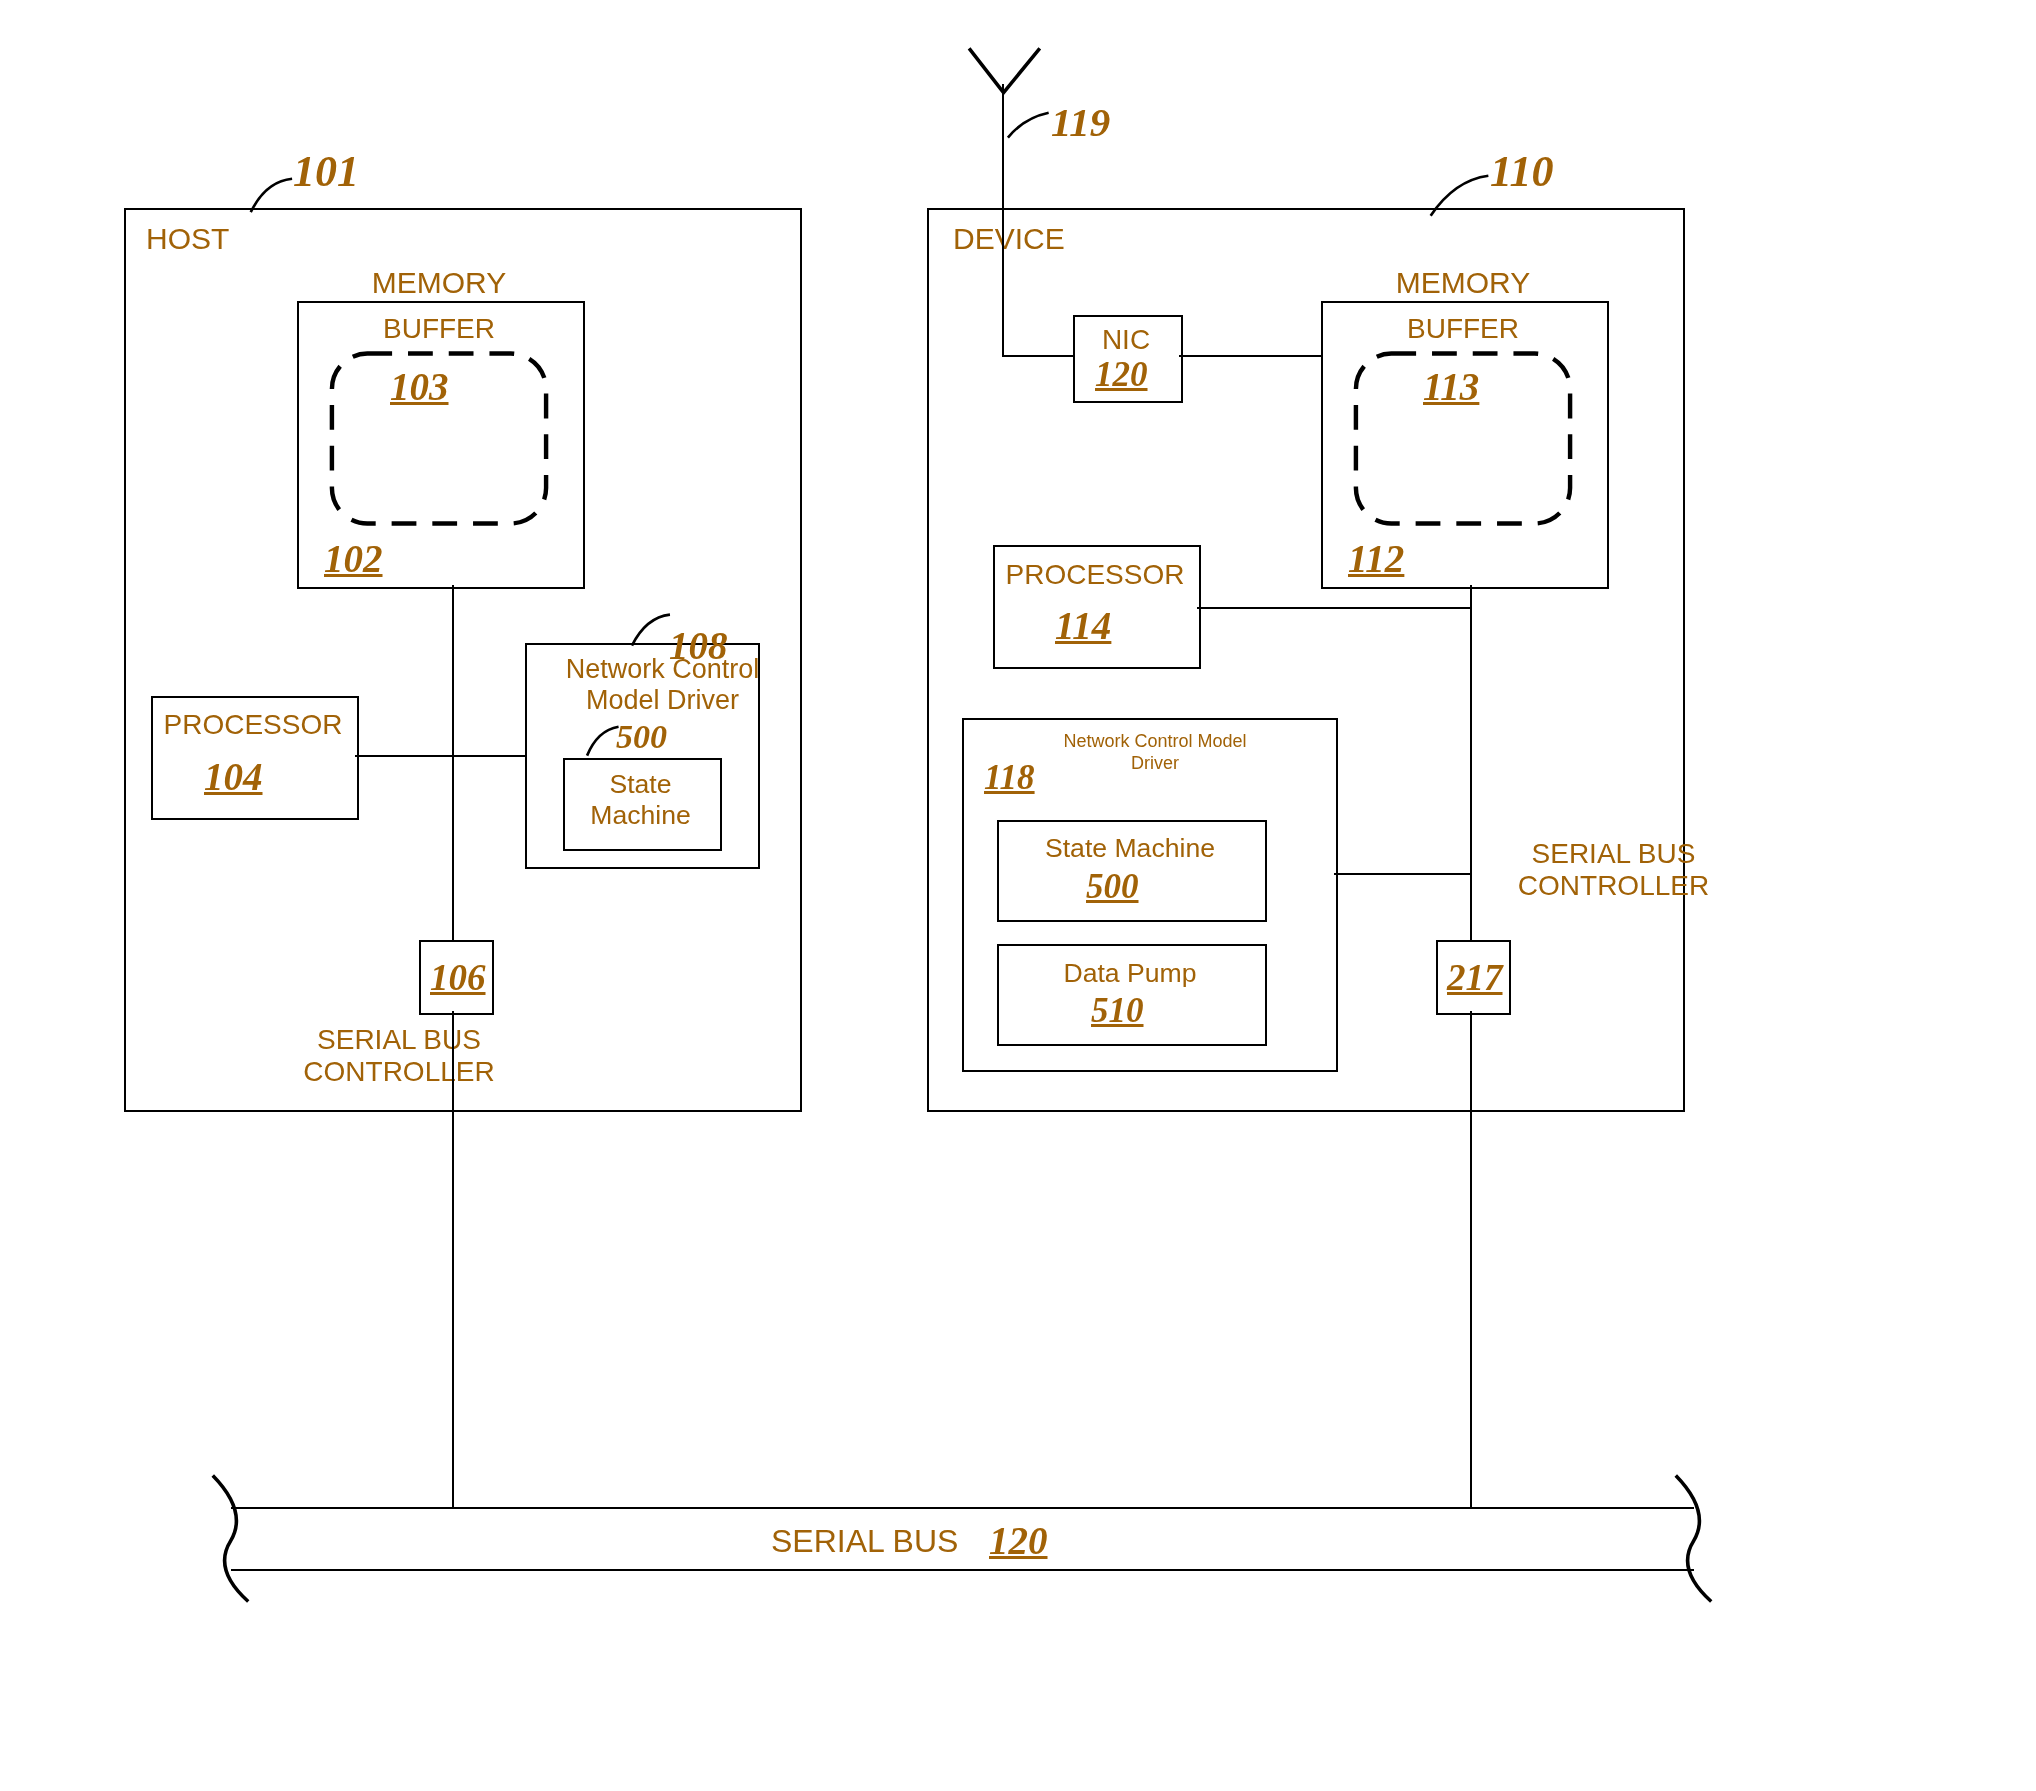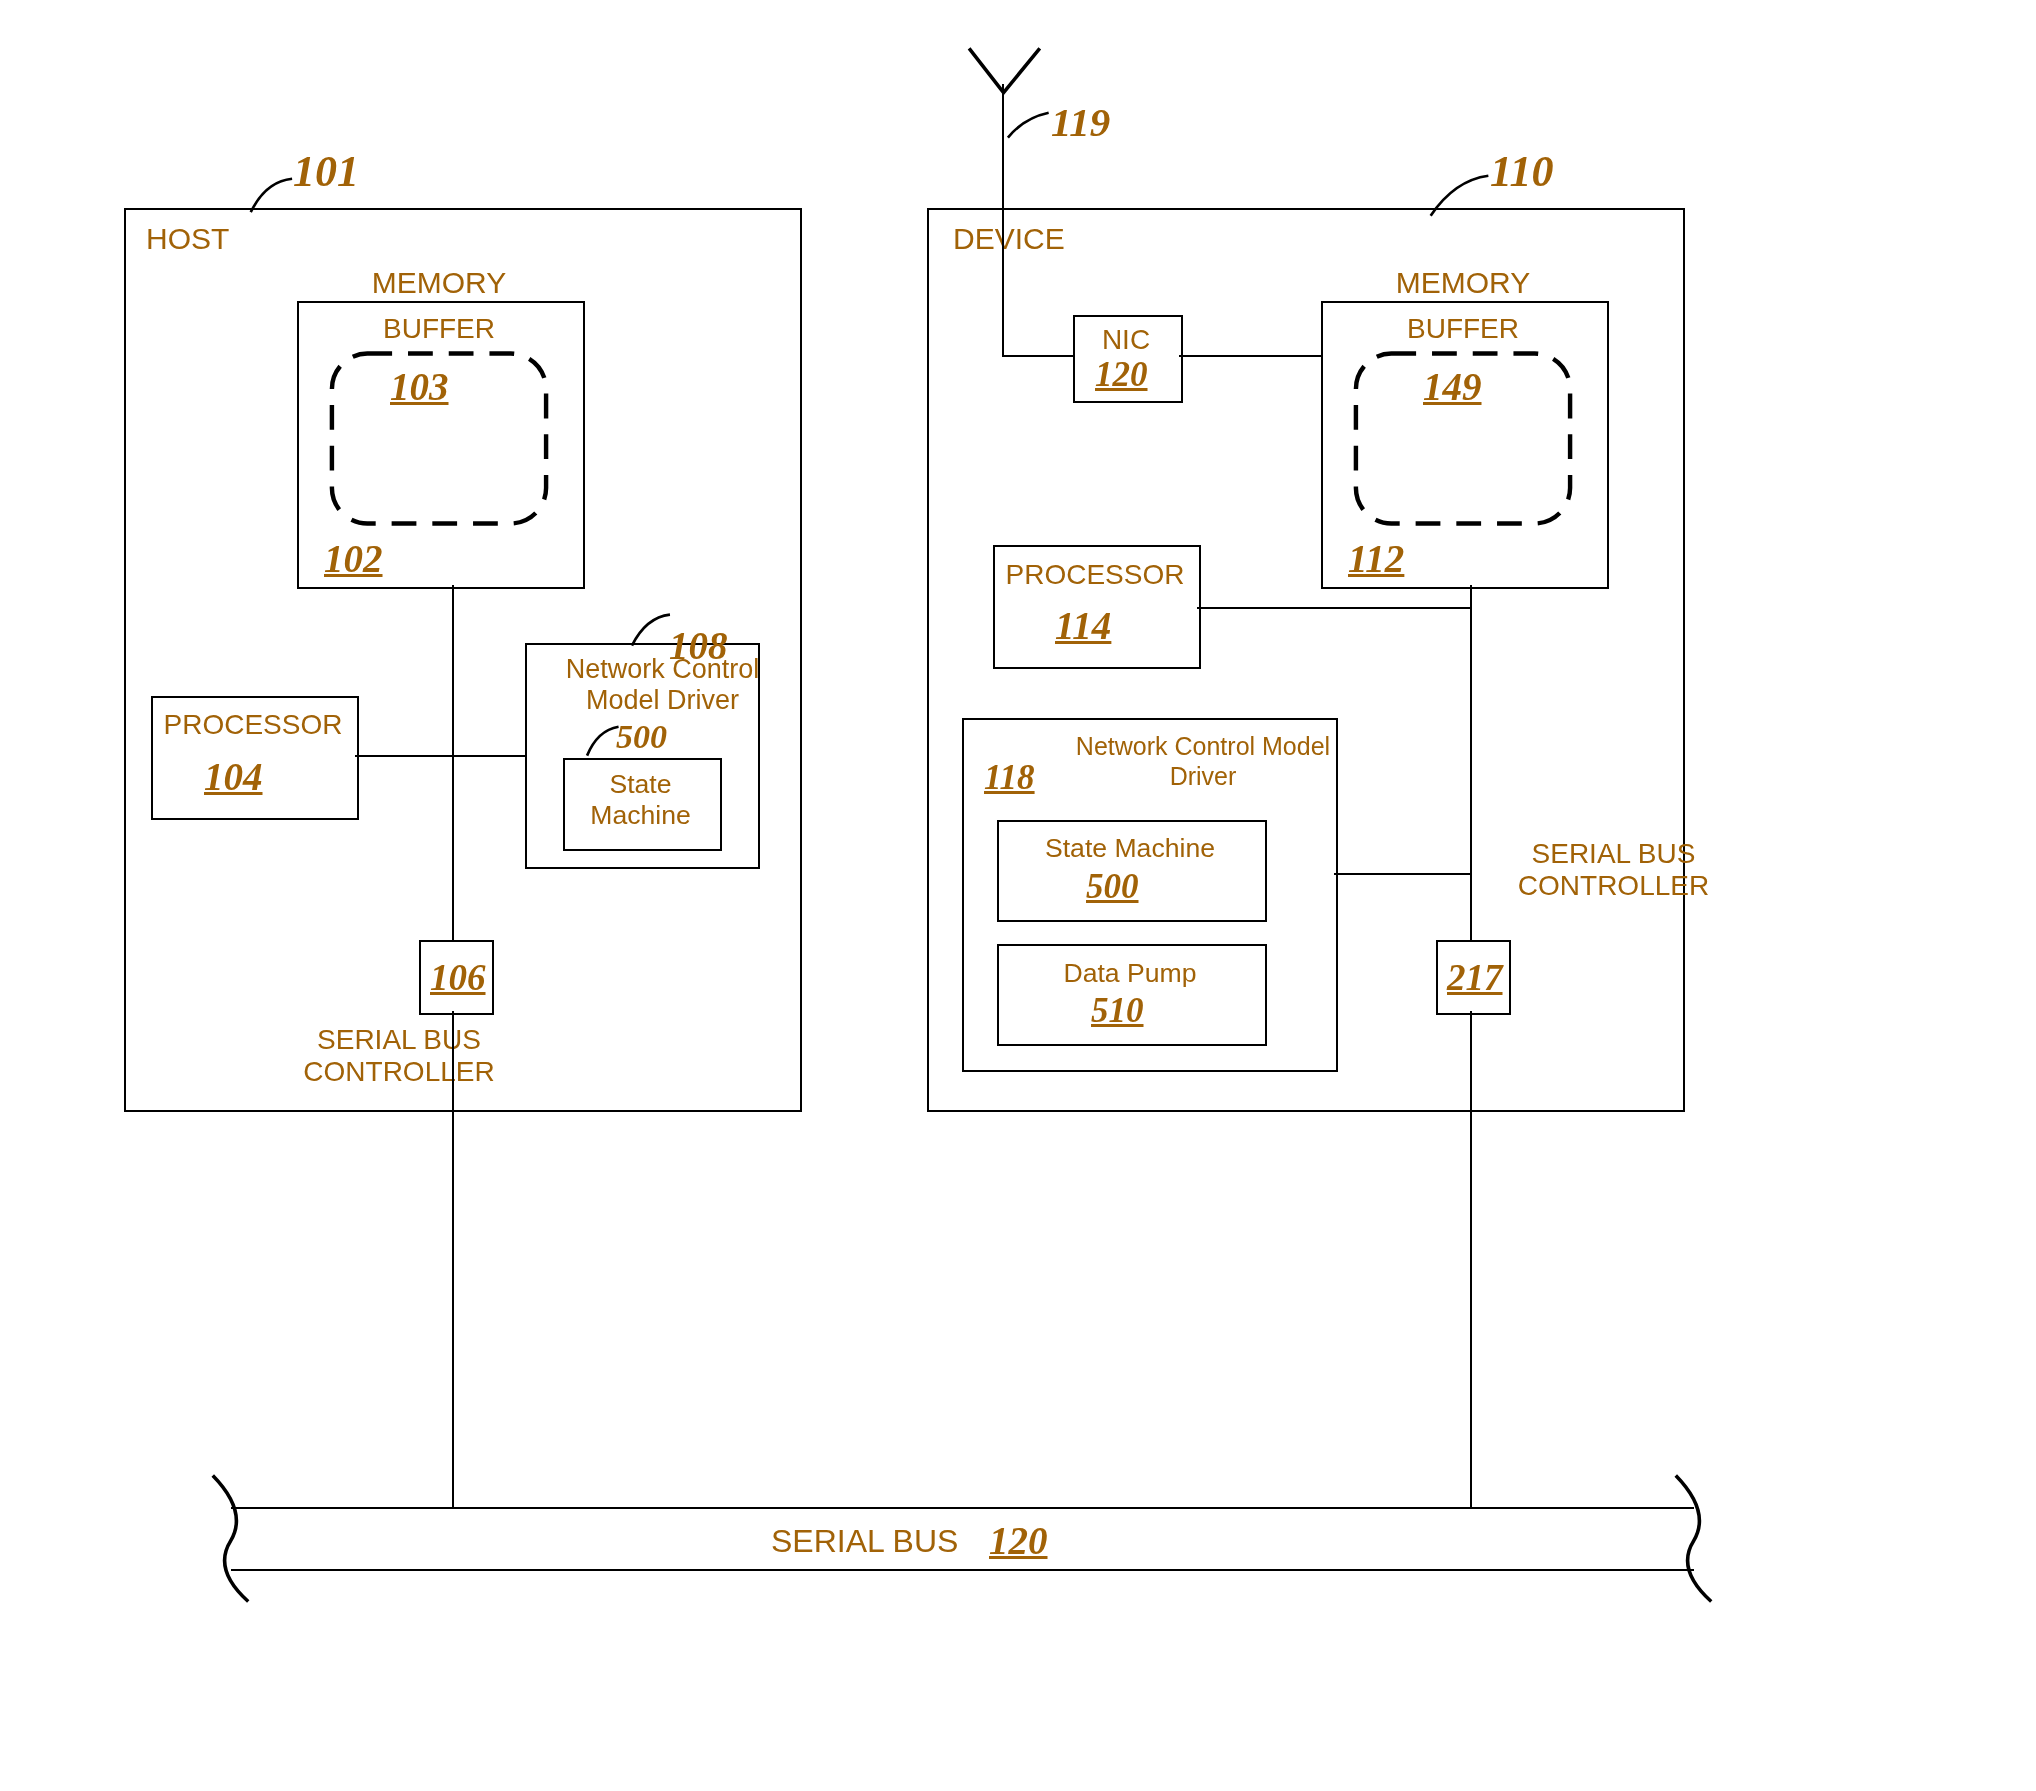--- a/index.html
+++ b/index.html
@@ -98,28 +98,28 @@
   <div class="hline" style="left:1002px; top:355px; width:71px;"></div>
 
   <div class="box" style="left:1321px; top:301px; width:284px; height:284px;"></div>
   <div class="label center" style="left:1321px; top:266px; width:284px; font-size:30px;">MEMORY</div>
   <div class="label hand underline" style="left:1348px; top:536px; font-size:39px;">112</div>
 
   <svg class="abs" style="left:1352px; top:350px;" width="222" height="177" viewBox="0 0 250 200">
     <rect x="4" y="4" width="242" height="192" rx="40" ry="40" fill="none" stroke="#000" stroke-width="5" stroke-dasharray="28 18"></rect>
   </svg>
   <div class="label center" style="left:1352px; top:313px; width:222px; font-size:28px;">BUFFER</div>
-  <div class="label hand underline" style="left:1423px; top:364px; font-size:39px;">149</div>
+  <div class="label hand underline" style="left:1423px; top:364px; font-size:39px;">113</div>
 
   <div class="box" style="left:993px; top:545px; width:204px; height:120px;"></div>
   <div class="label center" style="left:993px; top:559px; width:204px; font-size:28px;">PROCESSOR</div>
   <div class="label hand underline" style="left:1055px; top:603px; font-size:39px;">114</div>
 
   <div class="box" style="left:962px; top:718px; width:372px; height:350px;"></div>
-  <div class="label center" style="left:1041px; top:731px; width:324px; font-size:25px; line-height:1.2;">Network Control Model
+  <div class="label center" style="left:993px; top:731px; width:324px; font-size:18px; line-height:1.2;">Network Control Model
 Driver</div>
   <div class="label hand underline" style="left:984px; top:758px; font-size:35px;">118</div>
 
   <div class="box" style="left:997px; top:820px; width:266px; height:98px;"></div>
   <div class="label center" style="left:997px; top:833px; width:266px; font-size:26.6px;">State Machine</div>
   <div class="label hand underline" style="left:1086px; top:867px; font-size:35px;">500</div>
 
   <div class="box" style="left:997px; top:944px; width:266px; height:98px;"></div>
   <div class="label center" style="left:997px; top:958px; width:266px; font-size:26.6px;">Data Pump</div>
   <div class="label hand underline" style="left:1091px; top:991px; font-size:35px;">510</div>

